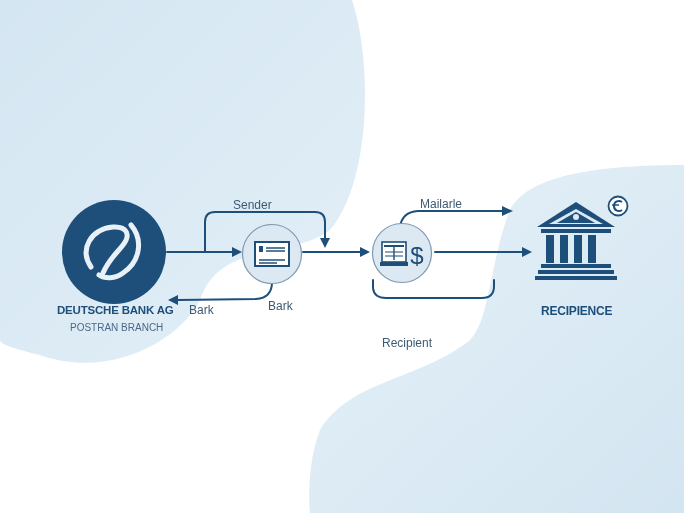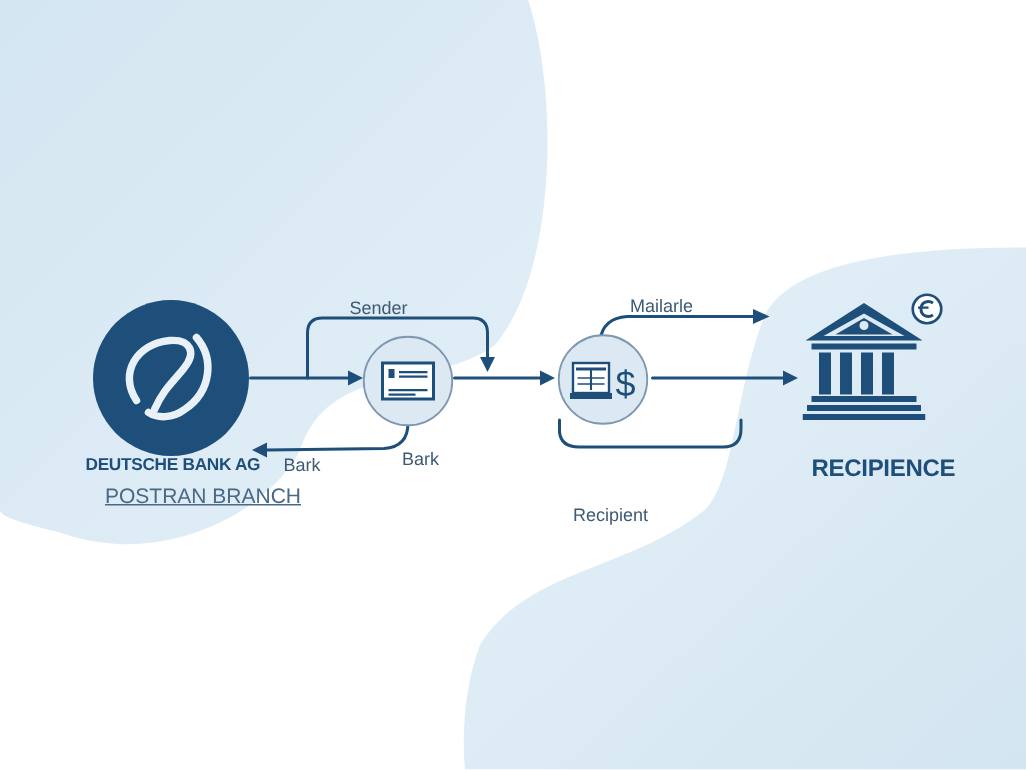--- a/index.html
+++ b/index.html
@@ -1,21 +1,21 @@
 <!DOCTYPE html>
 <html><head>
 <meta charset="utf-8">
 <style>
   html,body{margin:0;padding:0;}
   body{width:684px;height:513px;position:relative;overflow:hidden;background:#ffffff;font-family:"Liberation Sans",sans-serif;}
   .bg{position:absolute;left:0;top:0;width:684px;height:513px;}
   .node{position:absolute;}
   .label{position:absolute;color:#3d5a75;font-size:12px;white-space:nowrap;}
-  .title{position:absolute;color:#1e4f7a;font-weight:bold;font-size:16px;white-space:nowrap;letter-spacing:-0.2px;}
-  .sub{position:absolute;color:#4a6985;font-size:14px;white-space:nowrap;text-decoration:underline;}
+  .title{position:absolute;color:#1e4f7a;font-weight:bold;font-size:12px;white-space:nowrap;letter-spacing:-0.2px;}
+  .sub{position:absolute;color:#4a6985;font-size:10px;white-space:nowrap;}
 </style>
 </head>
 <body>
 
 <svg class="bg" viewBox="0 0 684 513" xmlns="http://www.w3.org/2000/svg">
   <defs>
     <linearGradient id="g1" x1="0" y1="0" x2="1" y2="1">
       <stop offset="0" stop-color="#d4e6f2"></stop>
       <stop offset="1" stop-color="#e3eff7"></stop>
     </linearGradient>

